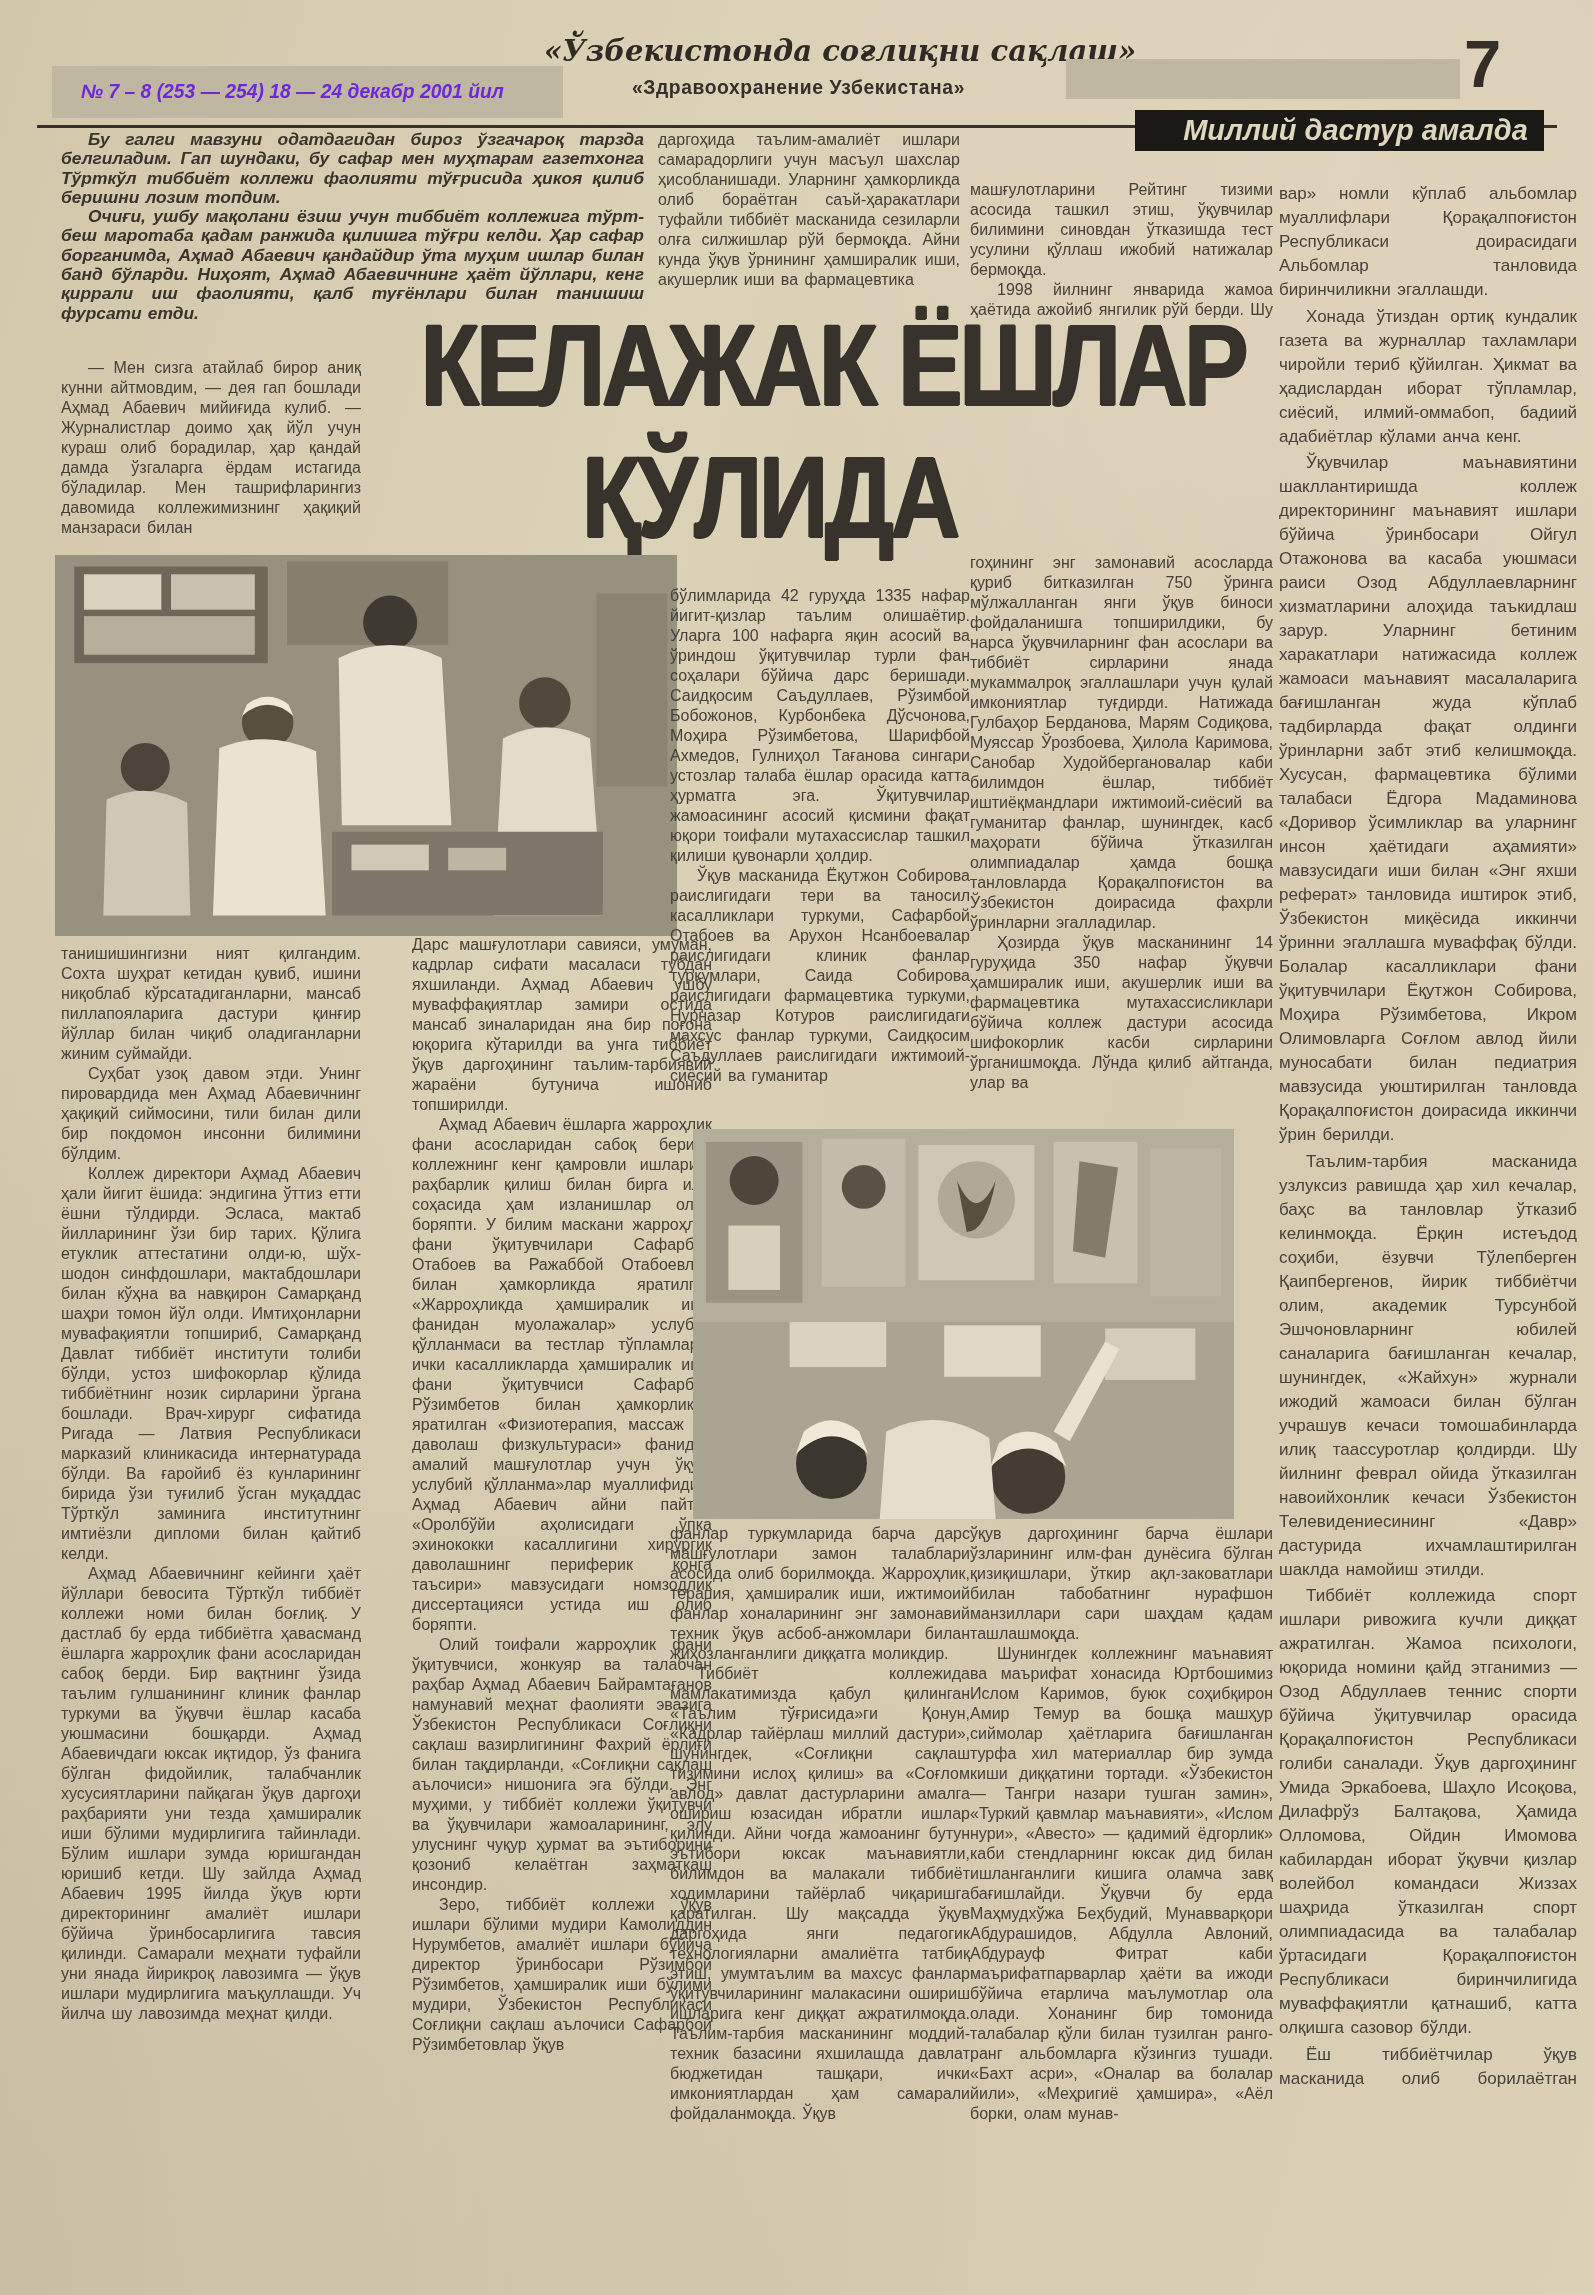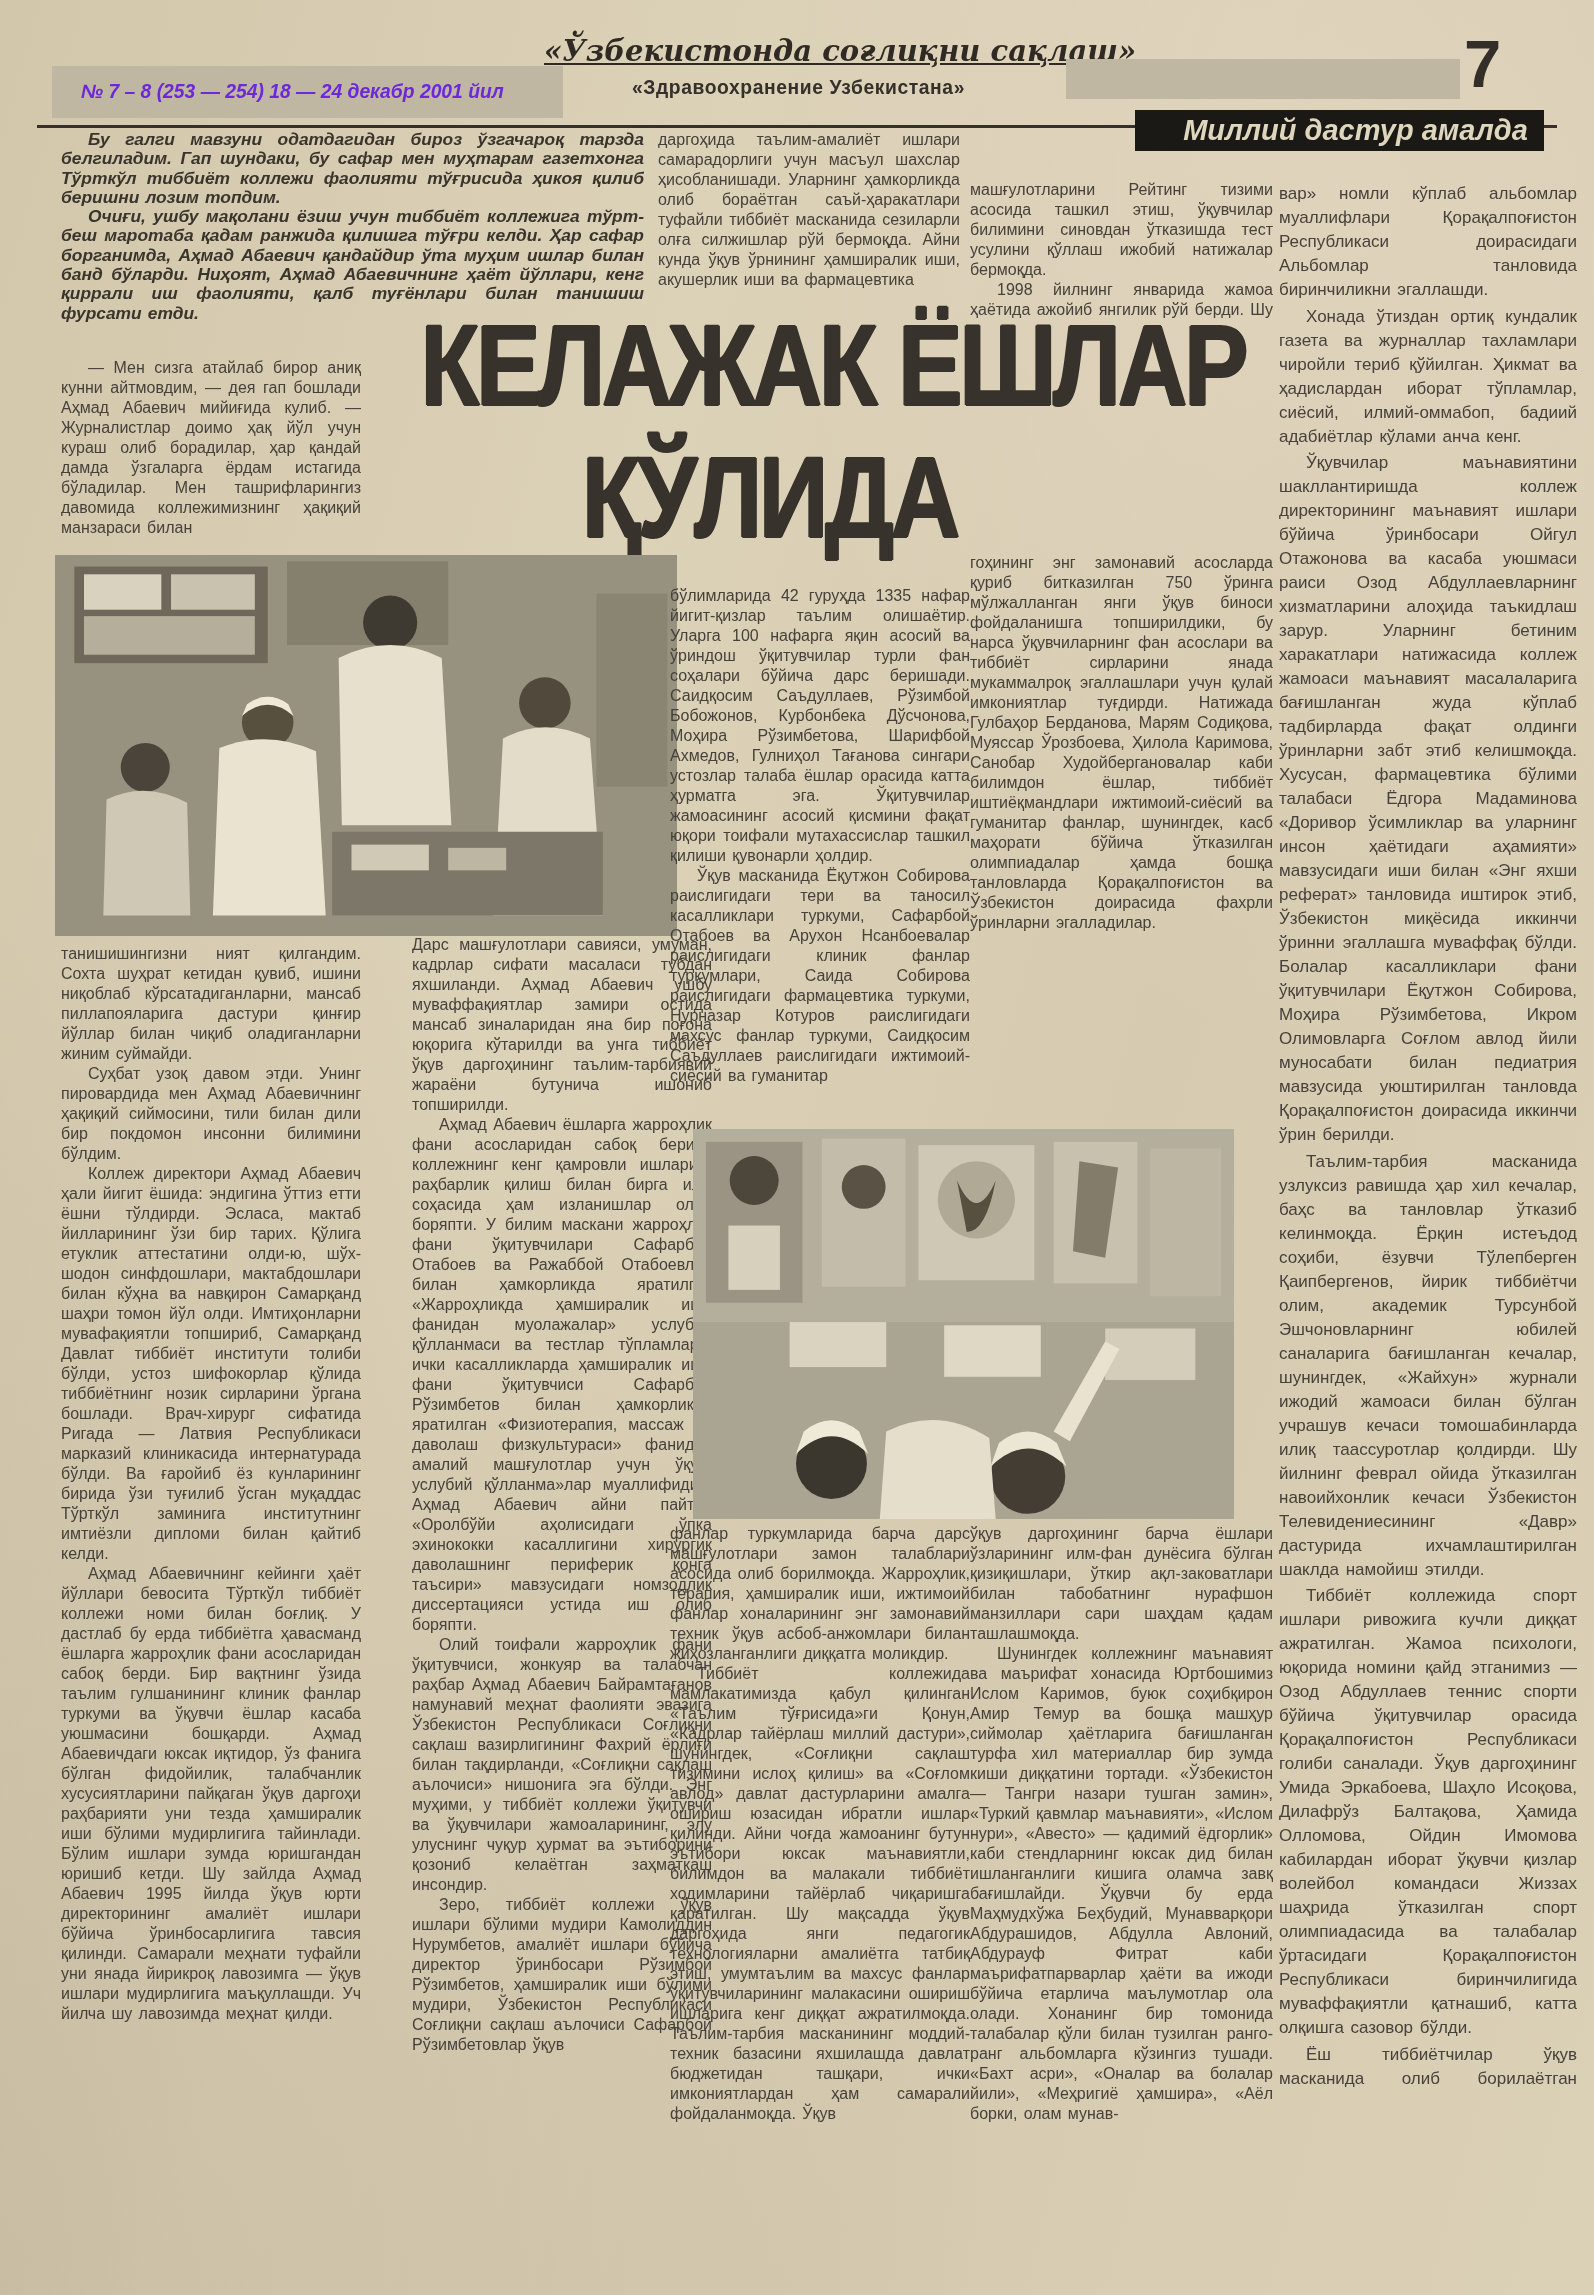--- a/index.html
+++ b/index.html
@@ -29,21 +29,21 @@
   .col5{font-size:17px;line-height:24px;}
   .photo{background:linear-gradient(180deg,#938d7e,#a8a190);box-shadow:inset 0 0 26px rgba(40,35,25,.35);overflow:hidden;}
   .photo svg{display:block;width:100%;height:100%;}
 </style>
 </head>
 <body>
 
 <div class="page">
 
   <div class="abs graybox issue" style="left:52px;top:66px;width:482px;height:52px;">№ 7 – 8 (253 — 254) 18 — 24 декабр 2001 йил</div>
-  <div class="abs masthead1" style="left:544px;top:34px;width:509px;text-decoration:underline;">«Ўзбекистонда соғлиқни сақлаш»</div>
+  <div class="abs masthead1" style="left:544px;top:34px;width:509px;">«Ўзбекистонда соғлиқни сақлаш»</div>
   <div class="abs masthead2" style="left:544px;top:77px;width:509px;">«Здравоохранение Узбекистана»</div>
   <div class="abs graybox" style="left:1066px;top:59px;width:394px;height:40px;"></div>
   <div class="abs pagenum" style="left:1464px;top:30px;">7</div>
   <div class="abs rule" style="left:37px;top:125px;width:1520px;height:2.6px;"></div>
 
   <div class="abs banner" style="left:1135px;top:110px;width:377px;height:41px;">Миллий дастур амалда</div>
 
   <div class="abs col intro" style="left:61px;top:130px;width:583px;height:227px;">
     <p class="ind">Бу галги мавзуни одатдагидан бироз ўзгачароқ тарзда белгиладим. Гап шундаки, бу сафар мен муҳтарам газетхонга Тўрткўл тиббиёт коллежи фаолияти тўғрисида ҳикоя қилиб беришни лозим топдим.</p>
     <p class="ind">Очиғи, ушбу мақолани ёзиш учун тиббиёт коллежига тўрт-беш маротаба қадам ранжида қилишга тўғри келди. Ҳар сафар борганимда, Аҳмад Абаевич қандайдир ўта муҳим ишлар билан банд бўларди. Ниҳоят, Аҳмад Абаевичнинг ҳаёт йўллари, кенг қиррали иш фаолияти, қалб туғёнлари билан танишиш фурсати етди.</p>
@@ -111,20 +111,21 @@
     <p class="ind">Зеро, тиббиёт коллежи ўқув ишлари бўлими мудири Камолиддин Нурумбетов, амалиёт ишлари бўйича директор ўринбосари Рўзимбой Рўзимбетов, ҳамширалик иши бўлими мудири, Ўзбекистон Республикаси Соғлиқни сақлаш аълочиси Сафарбой Рўзимбетовлар ўқув</p>
   </div>
 
   <div class="abs col" style="left:670px;top:553px;width:300px;height:572px;margin-top:33px;">
     <p>бўлимларида 42 гуруҳда 1335 нафар йигит-қизлар таълим олишаётир. Уларга 100 нафарга яқин асосий ва ўриндош ўқитувчилар турли фан соҳалари бўйича дарс беришади. Саидқосим Саъдуллаев, Рўзимбой Бобожонов, Курбонбека Дўсчонова, Моҳира Рўзимбетова, Шарифбой Ахмедов, Гулниҳол Тағанова сингари устозлар талаба ёшлар орасида катта ҳурматга эга. Ўқитувчилар жамоасининг асосий қисмини фақат юқори тоифали мутахассислар ташкил қилиши қувонарли ҳолдир.</p>
     <p class="ind">Ўқув масканида Ёқутжон Собирова раислигидаги тери ва таносил касалликлари туркуми, Сафарбой Отабоев ва Арухон Нсанбоевалар раислигидаги клиник фанлар туркумлари, Саида Собирова раислигидаги фармацевтика туркуми, Нурназар Котуров раислигидаги махсус фанлар туркуми, Саидқосим Саъдуллаев раислигидаги ижтимоий-сиёсий ва гуманитар</p>
   </div>
 
   <div class="abs col" style="left:970px;top:553px;width:303px;height:573px;">
     <p>гоҳининг энг замонавий асосларда қуриб битказилган 750 ўринга мўлжалланган янги ўқув биноси фойдаланишга топширилдики, бу нарса ўқувчиларнинг фан асослари ва тиббиёт сирларини янада мукаммалроқ эгаллашлари учун қулай имкониятлар туғдирди. Натижада Гулбаҳор Берданова, Марям Содиқова, Муяссар Ўрозбоева, Ҳилола Каримова, Санобар Худойбергановалар каби билимдон ёшлар, тиббиёт иштиёқмандлари ижтимоий-сиёсий ва гуманитар фанлар, шунингдек, касб маҳорати бўйича ўтказилган олимпиадалар ҳамда бошқа танловларда Қорақалпоғистон ва Ўзбекистон доирасида фахрли ўринларни эгалладилар.</p>
+    <p class="ind">Ҳозирда ўқув масканининг 14 гуруҳида 350 нафар ўқувчи ҳамширалик иши, акушерлик иши ва фармацевтика мутахассисликлари бўйича коллеж дастури асосида шифокорлик касби сирларини ўрганишмоқда. Лўнда қилиб айтганда, улар ва</p>
   </div>
 
   <div class="abs photo" style="left:693px;top:1129px;width:541px;height:390px;">
     <svg viewBox="0 0 840 606" preserveAspectRatio="none">
       <rect width="840" height="606" fill="#aaa493"></rect>
       <rect x="0" y="0" width="840" height="300" fill="#b4ae9d"></rect>
 
       <rect x="20" y="20" width="150" height="250" fill="#9b9484"></rect>
       <circle cx="95" cy="80" r="38" fill="#4c463b"></circle>
       <rect x="55" y="150" width="80" height="100" fill="#d6d0bd"></rect>

